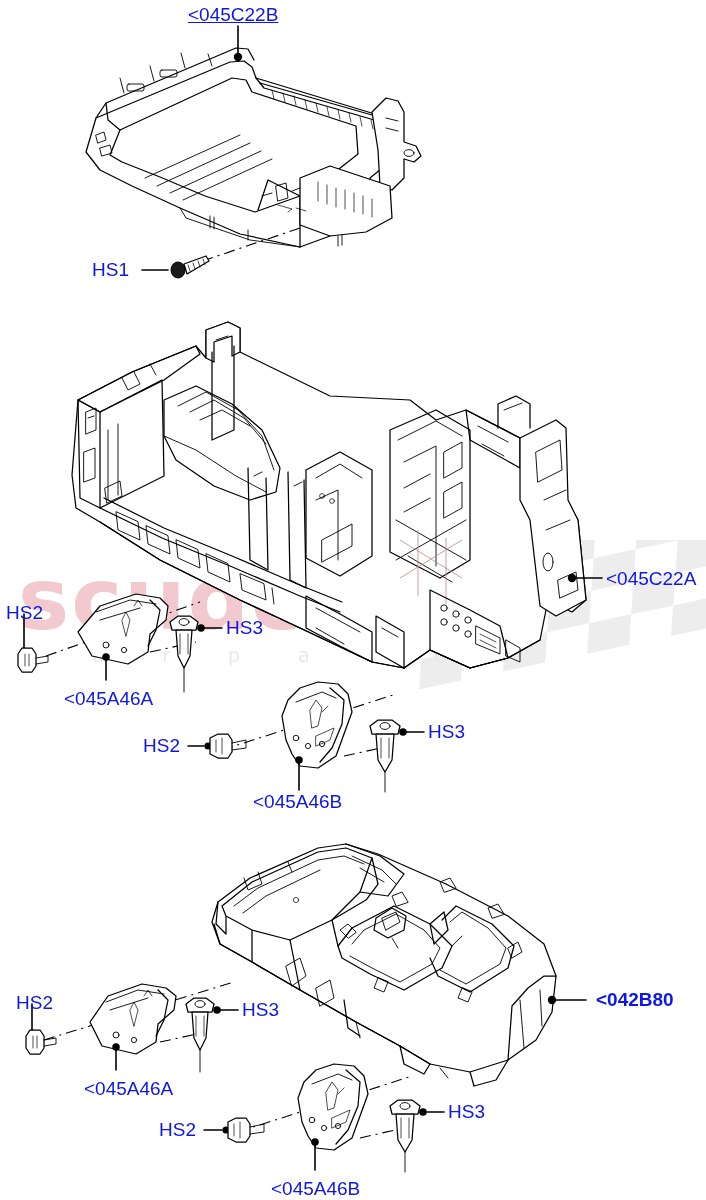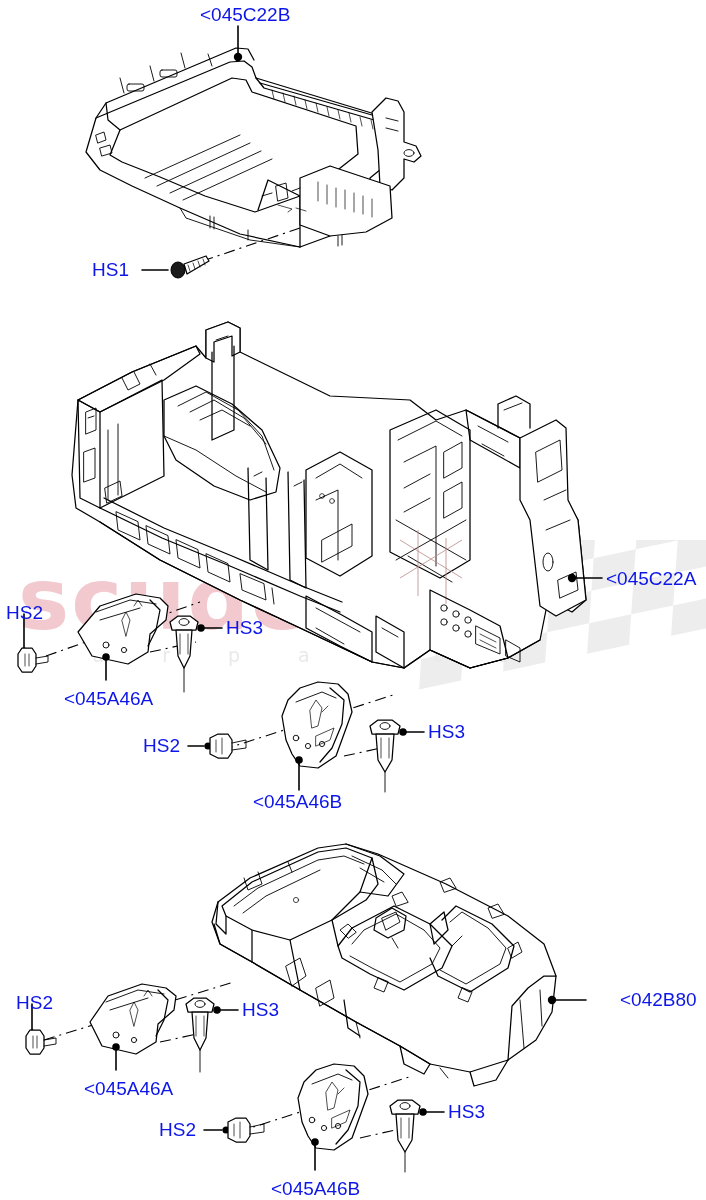--- a/index.html
+++ b/index.html
@@ -481,32 +481,32 @@
       <ellipse class="ln-t" cx="405" cy="1106" rx="5" ry="3.4"></ellipse>
       <path class="fillw" d="M396,1114 L414,1114 L412,1140 L405,1152 L398,1140 Z"></path>
       <path class="ln-h" d="M401,1118 L401,1138 M409,1118 L409,1138"></path>
       <circle class="dot" cx="423" cy="1112" r="3.8"></circle>
       <line class="lead" x1="426" y1="1112" x2="444" y2="1112"></line>
       <line class="ln-t" x1="405" y1="1152" x2="405" y2="1172"></line>
     </g>
 
   </svg>
 
-  <div class="lbl" style="left:200px;top:4px;">&lt;045C22B</div>
+  <div class="lbl" style="left:188px;top:4px;text-decoration:underline;">&lt;045C22B</div>
   <div class="lbl" style="left:92px;top:259px;">HS1</div>
 
   <div class="lbl" style="left:606px;top:568px;">&lt;045C22A</div>
   <div class="lbl" style="left:6px;top:602px;">HS2</div>
   <div class="lbl" style="left:226px;top:617px;">HS3</div>
   <div class="lbl" style="left:64px;top:688px;">&lt;045A46A</div>
   <div class="lbl" style="left:143px;top:735px;">HS2</div>
   <div class="lbl" style="left:428px;top:721px;">HS3</div>
   <div class="lbl" style="left:253px;top:791px;">&lt;045A46B</div>
 
-  <div class="lbl" style="left:620px;top:989px;">&lt;042B80</div>
+  <div class="lbl" style="left:596px;top:989px;font-weight:bold;">&lt;042B80</div>
   <div class="lbl" style="left:16px;top:992px;">HS2</div>
   <div class="lbl" style="left:242px;top:999px;">HS3</div>
   <div class="lbl" style="left:84px;top:1078px;">&lt;045A46A</div>
   <div class="lbl" style="left:159px;top:1119px;">HS2</div>
   <div class="lbl" style="left:448px;top:1101px;">HS3</div>
   <div class="lbl" style="left:271px;top:1178px;">&lt;045A46B</div>
 
 </div>
 
 </body></html>

